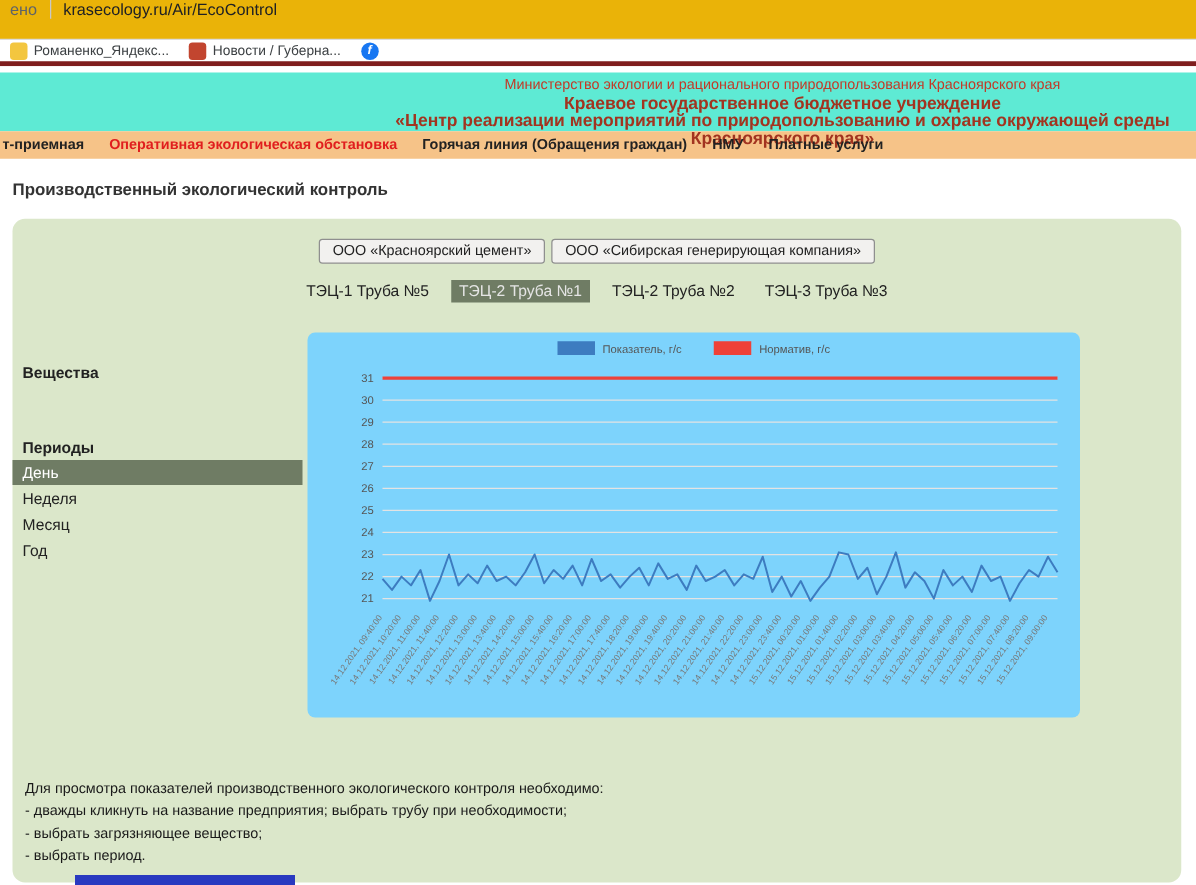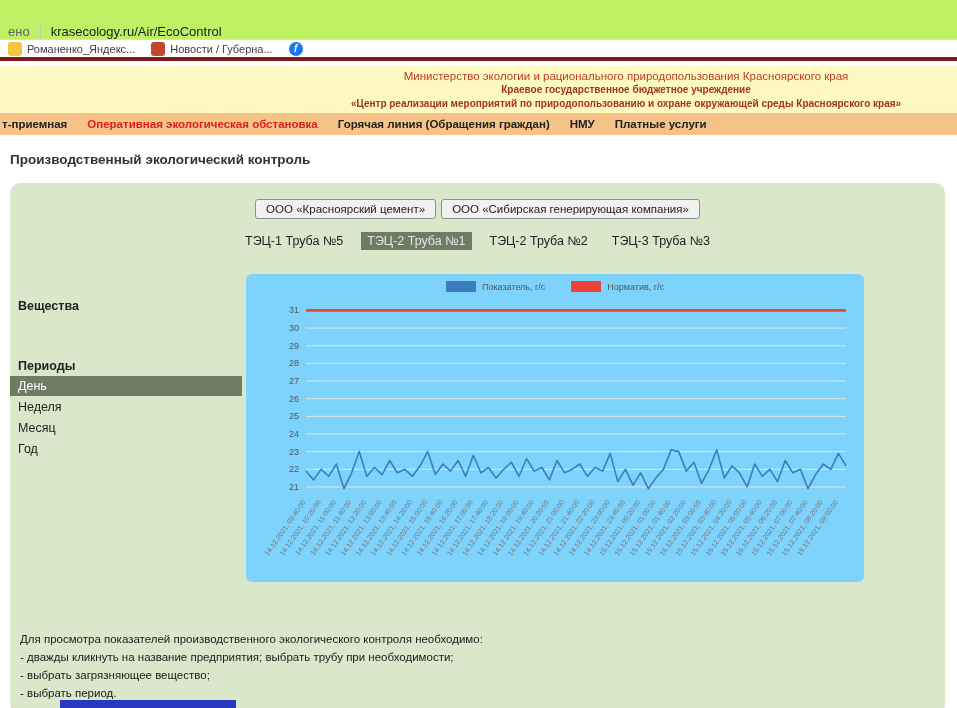--- a/index.html
+++ b/index.html
@@ -1,37 +1,37 @@
 <!DOCTYPE html>
 <html><head>
 <meta charset="utf-8">
 <style>
   * { margin:0; padding:0; box-sizing:border-box; }
   html,body { width:957px; height:708px; overflow:hidden; background:#fff;
               font-family:"Liberation Sans", sans-serif; }
   .screen { position:relative; width:957px; height:708px; background:#fff; }
 
   
-  .addr-bar { height:40px; display:flex; align-items:flex-end; padding-left:8px;
-              font-size:13px; border-bottom:1px solid #dcdcdc; background:#bef264; }
+  .addr-bar { height:32px; display:flex; align-items:flex-start; padding-left:8px;
+              font-size:13px; border-bottom:1px solid #dcdcdc; background:#eab308; }
   .addr-prefix { color:#5f6368; }
   .addr-sep { width:1px; height:15px; background:#c8c8c8; margin:0 10px; }
   .addr-url { color:#202124; cursor:text; }
   .bookmarks-bar { height:21px; display:flex; align-items:center; gap:16px;
                    padding-left:8px; border-bottom:4px solid #7f1d1d; background:#fff; }
   .bookmark { display:flex; align-items:center; gap:5px; font-size:11px; color:#3c4043; cursor:pointer; }
   .bm-icon { width:14px; height:14px; border-radius:3px; display:flex; align-items:center;
              justify-content:center; color:#fff; font-size:10px; font-weight:bold; font-style:italic; }
   .chrome-spacer { height:5px; background:#fff; }
 
   
-  .site-header { height:47px; background:#fef9c3; padding-top:3px;padding-left:40px; }
+  .site-header { height:47px; background:#5eead4; padding-top:3px;padding-left:40px; }
   .site-header .inner { margin-left:255px; text-align:center; line-height:14px; }
   .h1 { font-size:11.5px; color:#c23a28; }
-  .h2, .h3 { font-size:10px; font-weight:bold; color:#a23420; }
+  .h2, .h3 { font-size:14px; font-weight:bold; color:#a23420; }
 
   .nav { height:22px; background:#f6c388; display:flex; align-items:center; gap:20px;
          padding-left:2px; font-size:11.5px; font-weight:bold; color:#222; }
   .nav-item { cursor:pointer; white-space:nowrap; }
   .nav-item.active { color:#e01e1e; }
 
   .page-title { margin:17px 0 0 10px; font-size:13.5px; font-weight:bold; color:#333; }
 
   
   .panel { margin:16px 12px 0 10px; height:531px; background:#dbe7ca; border-radius:10px;

